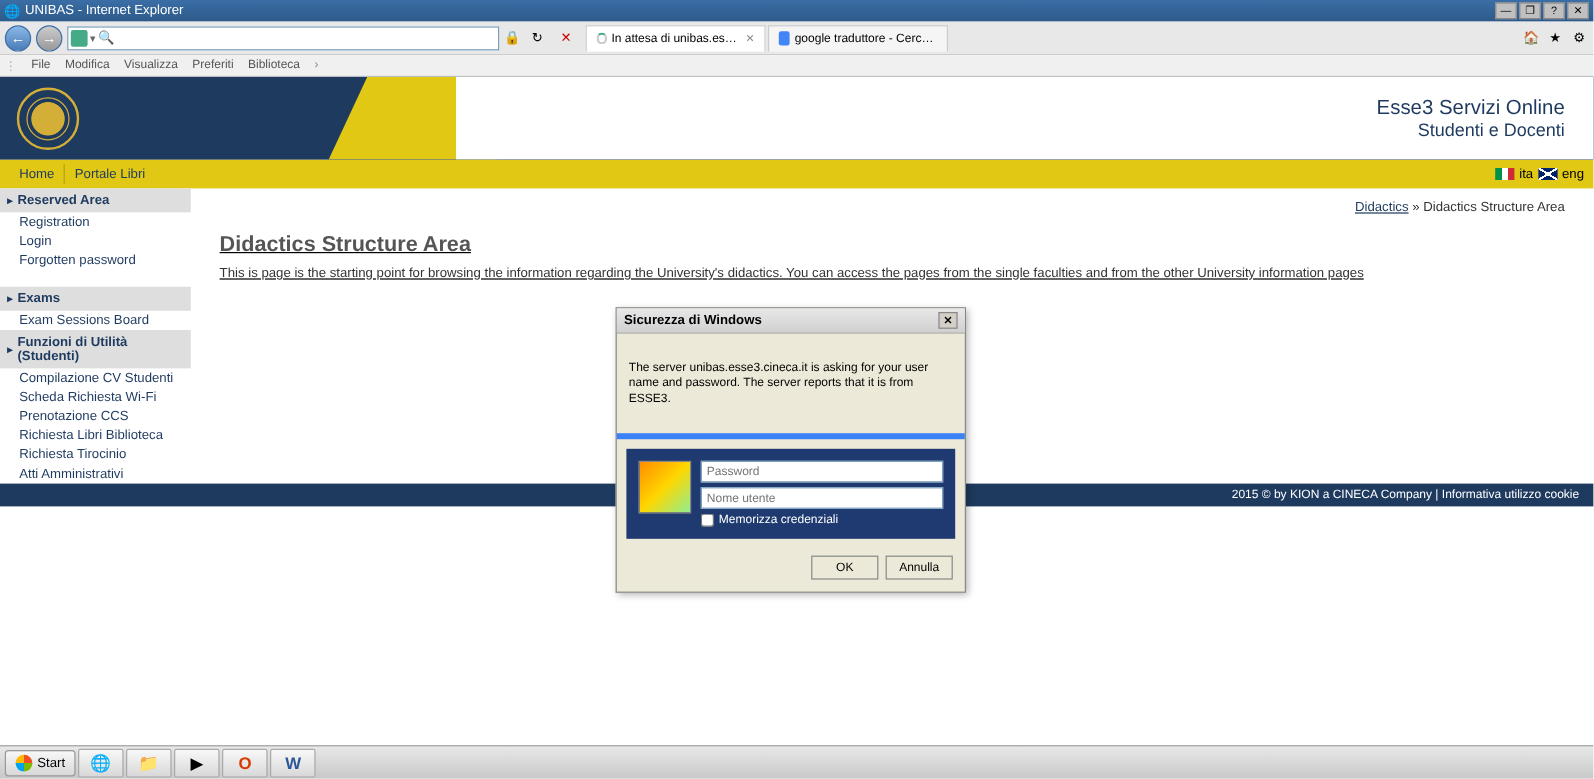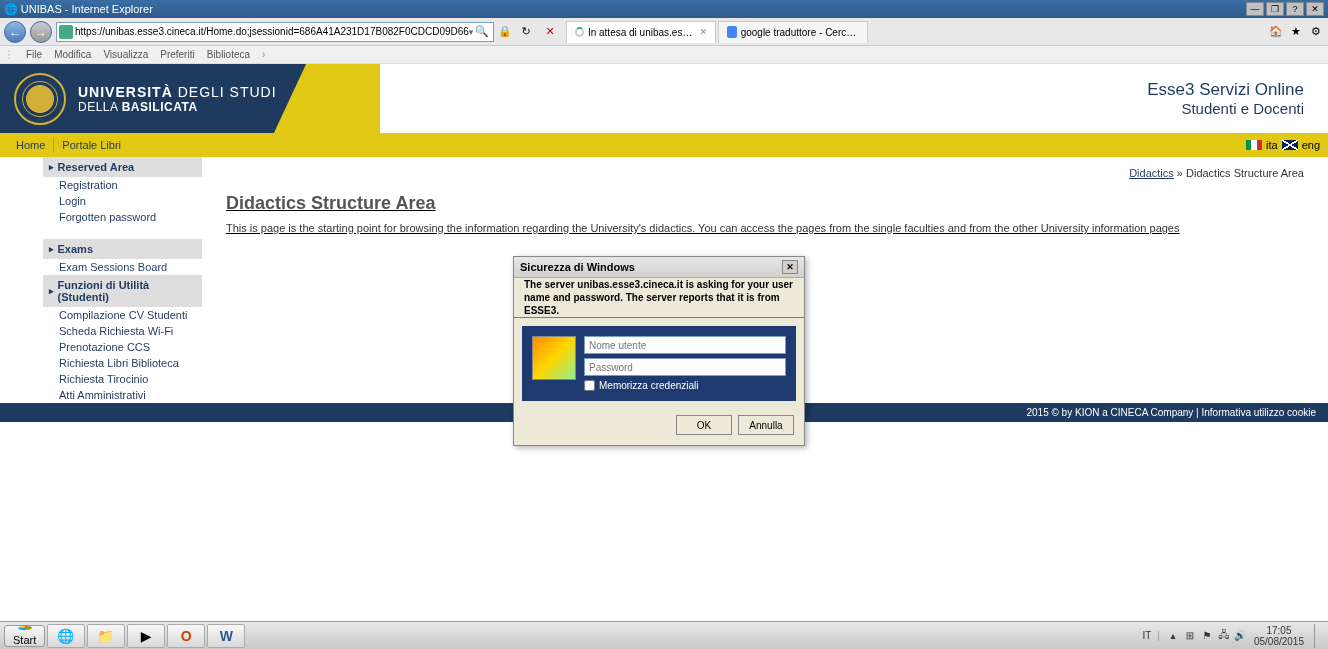--- a/index.html
+++ b/index.html
@@ -49,51 +49,51 @@
   .navbar { background: #e0c814; height: 24px; display: flex; align-items: center; padding: 0 8px; font-size: 11px; }
   .navbar a { color: #1e3a5f; text-decoration: none; padding: 0 8px; cursor: pointer; }
   .navbar-sep { width: 1px; height: 16px; background: #b8a010; }
   .lang { margin-left: auto; display: flex; gap: 4px; align-items: center; }
   .flag { width: 16px; height: 10px; display: inline-block; }
   .flag.it { background: linear-gradient(to right, #009246 33%, #fff 33% 66%, #ce2b37 66%); }
   .flag.en { background: #012169; position: relative; }
   .flag.en::after { content: ''; position: absolute; inset: 0; background: linear-gradient(to bottom right, transparent 45%, #fff 45% 55%, transparent 55%), linear-gradient(to bottom left, transparent 45%, #fff 45% 55%, transparent 55%); }
 
   .page-body { display: flex; }
-  .sidebar { width: 159px; padding: 0; margin-left: 43px; }
+  .sidebar { width: 159px; padding: 0; }
   .side-group-h { background: #dedede; padding: 4px 6px; font-size: 11px; font-weight: bold; color: #1e3a5f; display: flex; align-items: center; gap: 4px; }
   .side-group-h::before { content: '▸'; color: #1e3a5f; font-size: 9px; }
   .side-item { padding: 2px 6px 2px 16px; font-size: 11px; color: #1e3a5f; cursor: pointer; }
 
   .main { flex: 1; padding: 18px 24px; position: relative; text-decoration: underline; }
   .breadcrumb { position: absolute; right: 24px; top: 10px; font-size: 11px; color: #333; }
   .breadcrumb a { color: #1e3a5f; text-decoration: underline; cursor: pointer; }
   .page-title { font-size: 18px; color: #555; margin-top: 18px; margin-bottom: 8px; }
   .page-desc { font-size: 11px; color: #333; }
 
   
   .auth-dialog { position: absolute; left: 513px; top: 256px; width: 292px; background: #ece9d8; border: 1px solid #888; box-shadow: 2px 2px 6px rgba(0,0,0,0.3); font-size: 11px; }
   .dlg-title { background: linear-gradient(to bottom, #e8e8e8, #d0d0d0); padding: 3px 6px; font-weight: bold; font-size: 11px; display: flex; align-items: center; border-bottom: 1px solid #aaa; }
   .dlg-x { margin-left: auto; width: 16px; height: 14px; background: #d4d0c8; border: 1px solid #888; display: flex; align-items: center; justify-content: center; font-size: 9px; cursor: pointer; }
-  .dlg-msg { padding: 0 10px; font-size: 10px; line-height: 1.3; border-bottom: 1px solid #3b82f6; font-weight: bold; }
+  .dlg-msg { padding: 22px 10px; font-size: 10px; line-height: 1.3; border-bottom: 5px solid #3b82f6; }
   .dlg-cred { margin: 8px; padding: 10px; background: #1e3a70; display: flex; gap: 8px; align-items: flex-start; }
   .cred-img { width: 44px; height: 44px; background: linear-gradient(135deg, #ff8c00, #ffd700, #90ee90); border: 1px solid #888; }
   .cred-fields { flex: 1; display: flex; flex-direction: column; gap: 4px; }
   .cred-input { width: 100%; height: 18px; background: #fff; border: 1px solid #7a9ebd; padding: 0 4px; font-size: 10px; color: #888; }
   .cred-check { display: flex; align-items: center; gap: 4px; color: #fff; font-size: 10px; }
   .cred-check input { width: 11px; height: 11px; }
   .dlg-btns { padding: 6px 10px 10px; display: flex; justify-content: flex-end; gap: 6px; }
   .dlg-btn { width: 56px; height: 20px; background: #ece9d8; border: 1px solid #888; font-size: 10px; cursor: pointer; }
 
   .footer { background: #1e3a5f; color: #fff; font-size: 10px; padding: 4px 12px; text-align: right; }
   .footer a { color: #fff; text-decoration: none; cursor: pointer; }
 
   
   .taskbar { position: absolute; bottom: 0; left: 0; right: 0; height: 28px; background: linear-gradient(to bottom, #e8e8e8, #c8c8c8); border-top: 1px solid #999; display: flex; align-items: center; padding: 0 4px; gap: 2px; }
-  .start-btn { height: 22px; padding: 0 8px; background: linear-gradient(to bottom, #f8f8f8, #d8d8d8); border: 1px solid #999; border-radius: 3px; display: flex; align-items: center; gap: 4px; font-size: 11px; cursor: pointer; flex-direction: column; }
+  .start-btn { height: 22px; padding: 0 8px; background: linear-gradient(to bottom, #f8f8f8, #d8d8d8); border: 1px solid #999; border-radius: 3px; display: flex; align-items: center; gap: 4px; font-size: 11px; cursor: pointer; }
   .start-orb { width: 14px; height: 14px; border-radius: 50%; background: conic-gradient(#f25022 0 90deg, #7fba00 90deg 180deg, #00a4ef 180deg 270deg, #ffb900 270deg); }
   .task-item { width: 38px; height: 24px; background: linear-gradient(to bottom, #f8f8f8, #d8d8d8); border: 1px solid #aaa; border-radius: 2px; display: flex; align-items: center; justify-content: center; cursor: pointer; font-size: 14px; }
   .tray { margin-left: auto; display: flex; align-items: center; gap: 6px; font-size: 10px; color: #333; }
   .tray-icons { display: flex; gap: 3px; }
   .tray-icon { width: 14px; height: 14px; display: flex; align-items: center; justify-content: center; font-size: 10px; }
   .tray-clock { text-align: center; line-height: 1.1; padding-right: 4px; }
   .tray-show-desktop { width: 10px; height: 24px; border-left: 1px solid #999; cursor: pointer; }
 
   .spinner { width: 10px; height: 10px; border: 2px solid #ccc; border-top-color: #4a8; border-radius: 50%; display: inline-block; }
 </style>
@@ -109,21 +109,20 @@
     <div class="titlebar-btn">?</div>
     <div class="titlebar-btn">✕</div>
   </div>
 </div>
 
 <div class="ie-nav">
   <div class="nav-btn">←</div>
   <div class="nav-btn fwd">→</div>
   <div class="addr-box">
     <span class="addr-icon"></span>
-    <span style="white-space:nowrap;overflow:hidden;text-overflow:ellipsis;flex:1">https://unibas.esse3.cineca.it/Home.do;jsessionid=686A41A231D17B082F0CDCD09D66</span>
     <span style="font-size:9px;color:#666">▾</span>
     <span class="search-btn">🔍</span>
   </div>
   <span>🔒</span>
   <span class="ie-btn">↻</span>
   <span class="ie-btn" style="color:#c00">✕</span>
 
   <div class="tab-bar">
     <div class="tab active">
       <span class="spinner tab-icon"></span>
@@ -152,24 +151,20 @@
   <span>Biblioteca</span>
   <span style="color:#888">›</span>
 </div>
 
 <div class="site">
   <div class="site-banner">
     <div class="banner-swoosh"></div>
     <div class="banner-swoosh2"></div>
     <div class="banner-logo-area">
       <div class="logo-seal"></div>
-      <div class="logo-text">
-        <div class="logo-text-main"><b>UNIVERSITÀ</b> <span style="font-weight:normal">DEGLI STUDI</span></div>
-        <div class="logo-text-sub"><span>DELLA</span> <b>BASILICATA</b></div>
-      </div>
     </div>
     <div class="banner-right">
       <div class="banner-right-l1">Esse3 Servizi Online</div>
       <div class="banner-right-l2">Studenti e Docenti</div>
     </div>
   </div>
 
   <div class="navbar">
     <a>Home</a>
     <div class="navbar-sep"></div>
@@ -222,22 +217,22 @@
 
 <div class="auth-dialog">
   <div class="dlg-title">
     <span>Sicurezza di Windows</span>
     <div class="dlg-x">✕</div>
   </div>
   <div class="dlg-msg">The server unibas.esse3.cineca.it is asking for your user name and password. The server reports that it is from ESSE3.</div>
   <div class="dlg-cred">
     <div class="cred-img"></div>
     <div class="cred-fields">
+      <input class="cred-input" type="password" placeholder="Password" style="">
       <input class="cred-input" placeholder="Nome utente" style="">
-      <input class="cred-input" type="password" placeholder="Password" style="">
       <label class="cred-check">
         <input type="checkbox" style="">
         <span>Memorizza credenziali</span>
       </label>
     </div>
   </div>
   <div class="dlg-btns">
     <button class="dlg-btn">OK</button>
     <button class="dlg-btn">Annulla</button>
   </div>
@@ -246,29 +241,13 @@
 <div class="taskbar">
   <div class="start-btn">
     <span class="start-orb"></span>
     <span>Start</span>
   </div>
   <div class="task-item">🌐</div>
   <div class="task-item">📁</div>
   <div class="task-item">▶</div>
   <div class="task-item" style="color:#d83b01;font-weight:bold">O</div>
   <div class="task-item" style="color:#2b579a;font-weight:bold">W</div>
-  <div class="tray">
-    <span>IT</span>
-    <span style="color:#999">|</span>
-    <div class="tray-icons">
-      <span class="tray-icon">▴</span>
-      <span class="tray-icon">⊞</span>
-      <span class="tray-icon">⚑</span>
-      <span class="tray-icon">🖧</span>
-      <span class="tray-icon">🔊</span>
-    </div>
-    <div class="tray-clock">
-      <div>17:05</div>
-      <div>05/08/2015</div>
-    </div>
-    <div class="tray-show-desktop"></div>
-  </div>
 </div>
 
 </body></html>

